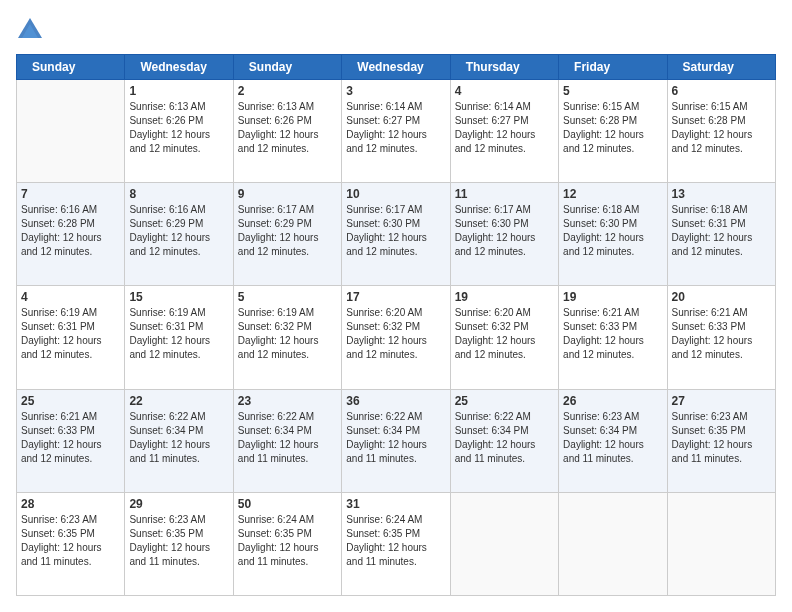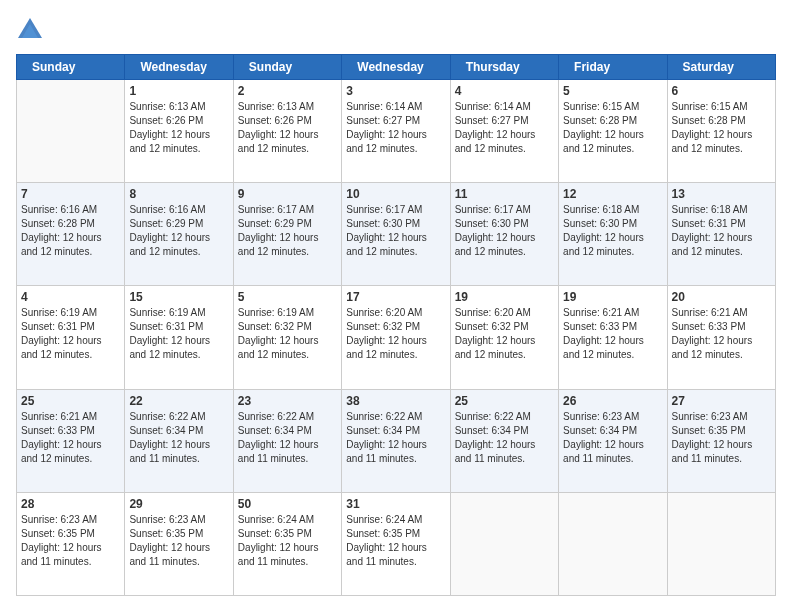--- a/index.html
+++ b/index.html
@@ -301,21 +301,21 @@
 and 11 minutes.</div>
           </td>
           <td>
             <span class="day-num">23</span>
             <div class="day-info" style="white-space: pre-line;">Sunrise: 6:22 AM
 Sunset: 6:34 PM
 Daylight: 12 hours
 and 11 minutes.</div>
           </td>
           <td>
-            <span class="day-num">38</span>
+            <span class="day-num">36</span>
             <div class="day-info" style="white-space: pre-line;">Sunrise: 6:22 AM
 Sunset: 6:34 PM
 Daylight: 12 hours
 and 11 minutes.</div>
           </td>
           <td>
             <span class="day-num">25</span>
             <div class="day-info" style="white-space: pre-line;">Sunrise: 6:22 AM
 Sunset: 6:34 PM
 Daylight: 12 hours

